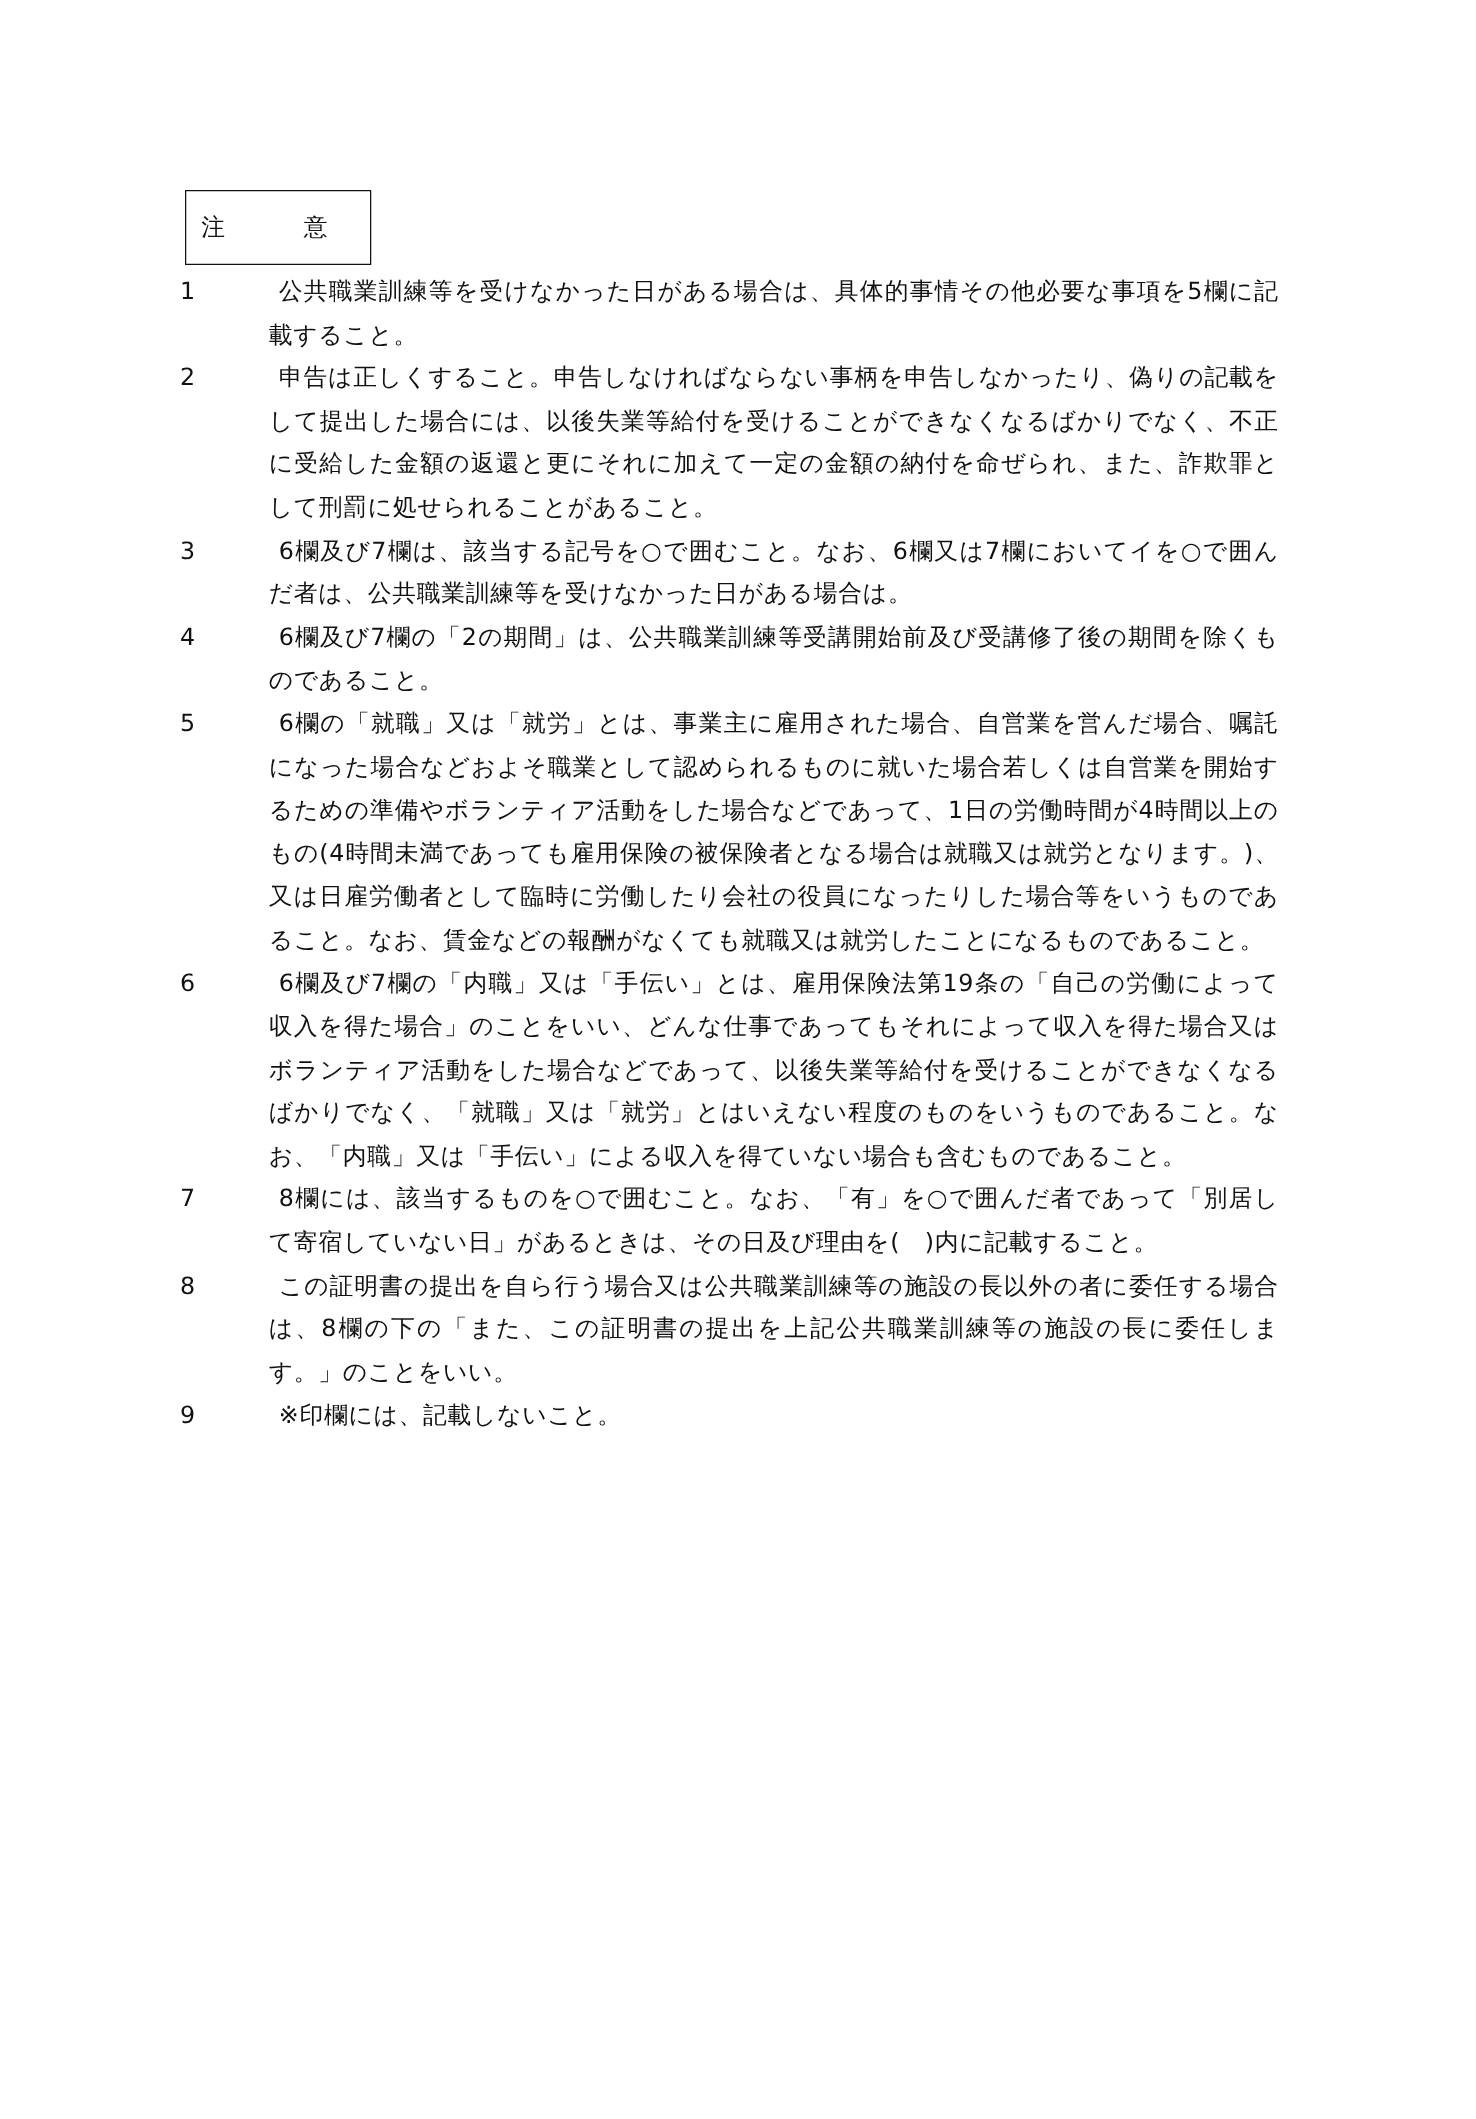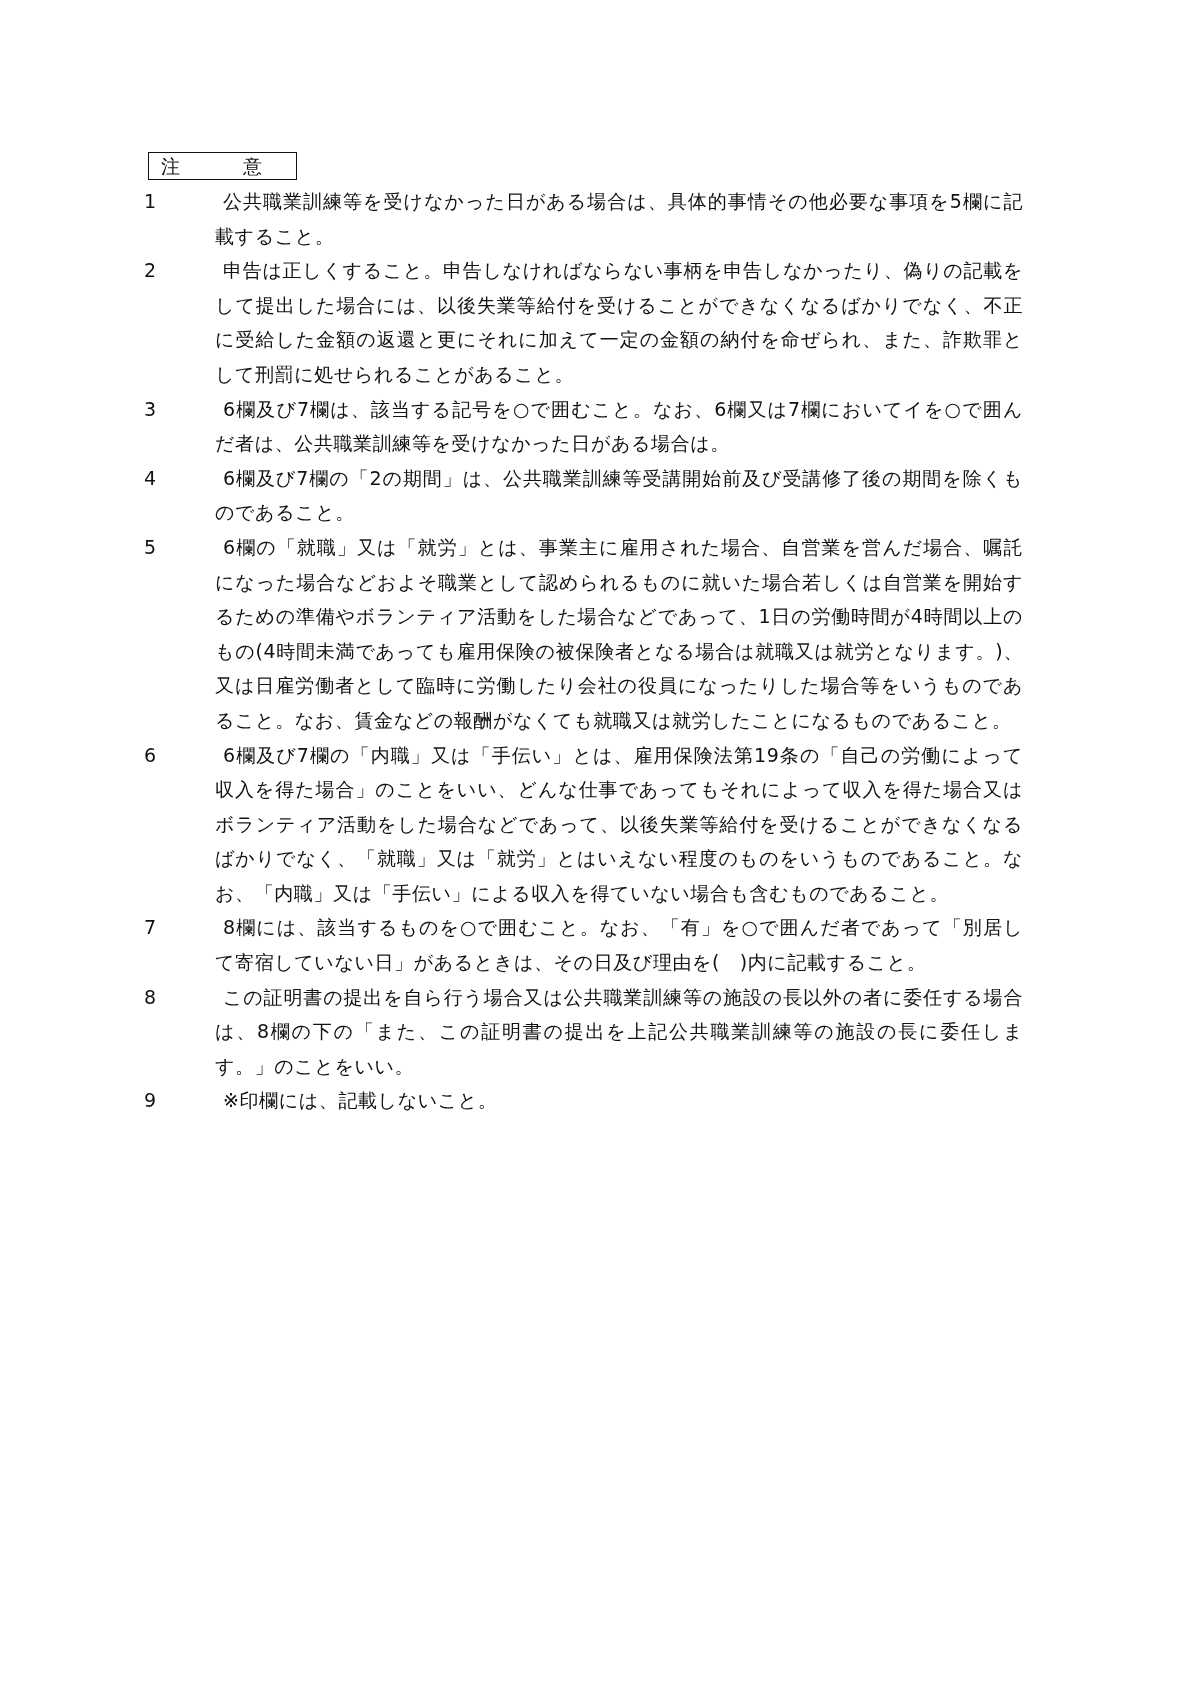--- a/index.html
+++ b/index.html
@@ -1,21 +1,21 @@
 <!DOCTYPE html>
 <html><head>
 <meta charset="utf-8">
 <style>
   html, body { margin:0; padding:0; background:#ffffff; }
   body { width:1181px; height:1695px; position:relative; overflow:hidden;
          font-family:"DejaVu Sans", "Liberation Sans", sans-serif; color:#111; }
   .page { position:absolute; left:148px; top:150px; width:875px; }
   .title { font-size:19px; line-height:34px; height:34px; letter-spacing:0px; }
   .notice-box { display:inline-block; border:1.5px solid #111; font-size:19px;
-                line-height:26px; padding:0 12px; letter-spacing:22px; margin:2px 0 4px 0; }
+                line-height:26px; padding:16px 12px; letter-spacing:22px; margin:2px 0 4px 0; }
   .notice-box span { letter-spacing:22px; }
   .items { list-style:none; margin:0; padding:0; }
   .item { position:relative; padding-left:22px; font-size:19px; line-height:34.6px;
           text-align:justify; letter-spacing:0.6px; }
   .item .num { position:absolute; left:-4px; top:0; width:22px; }
   .item .text { display:block; text-indent:8px;margin-left:45px; }
 </style>
 </head>
 <body>
 

